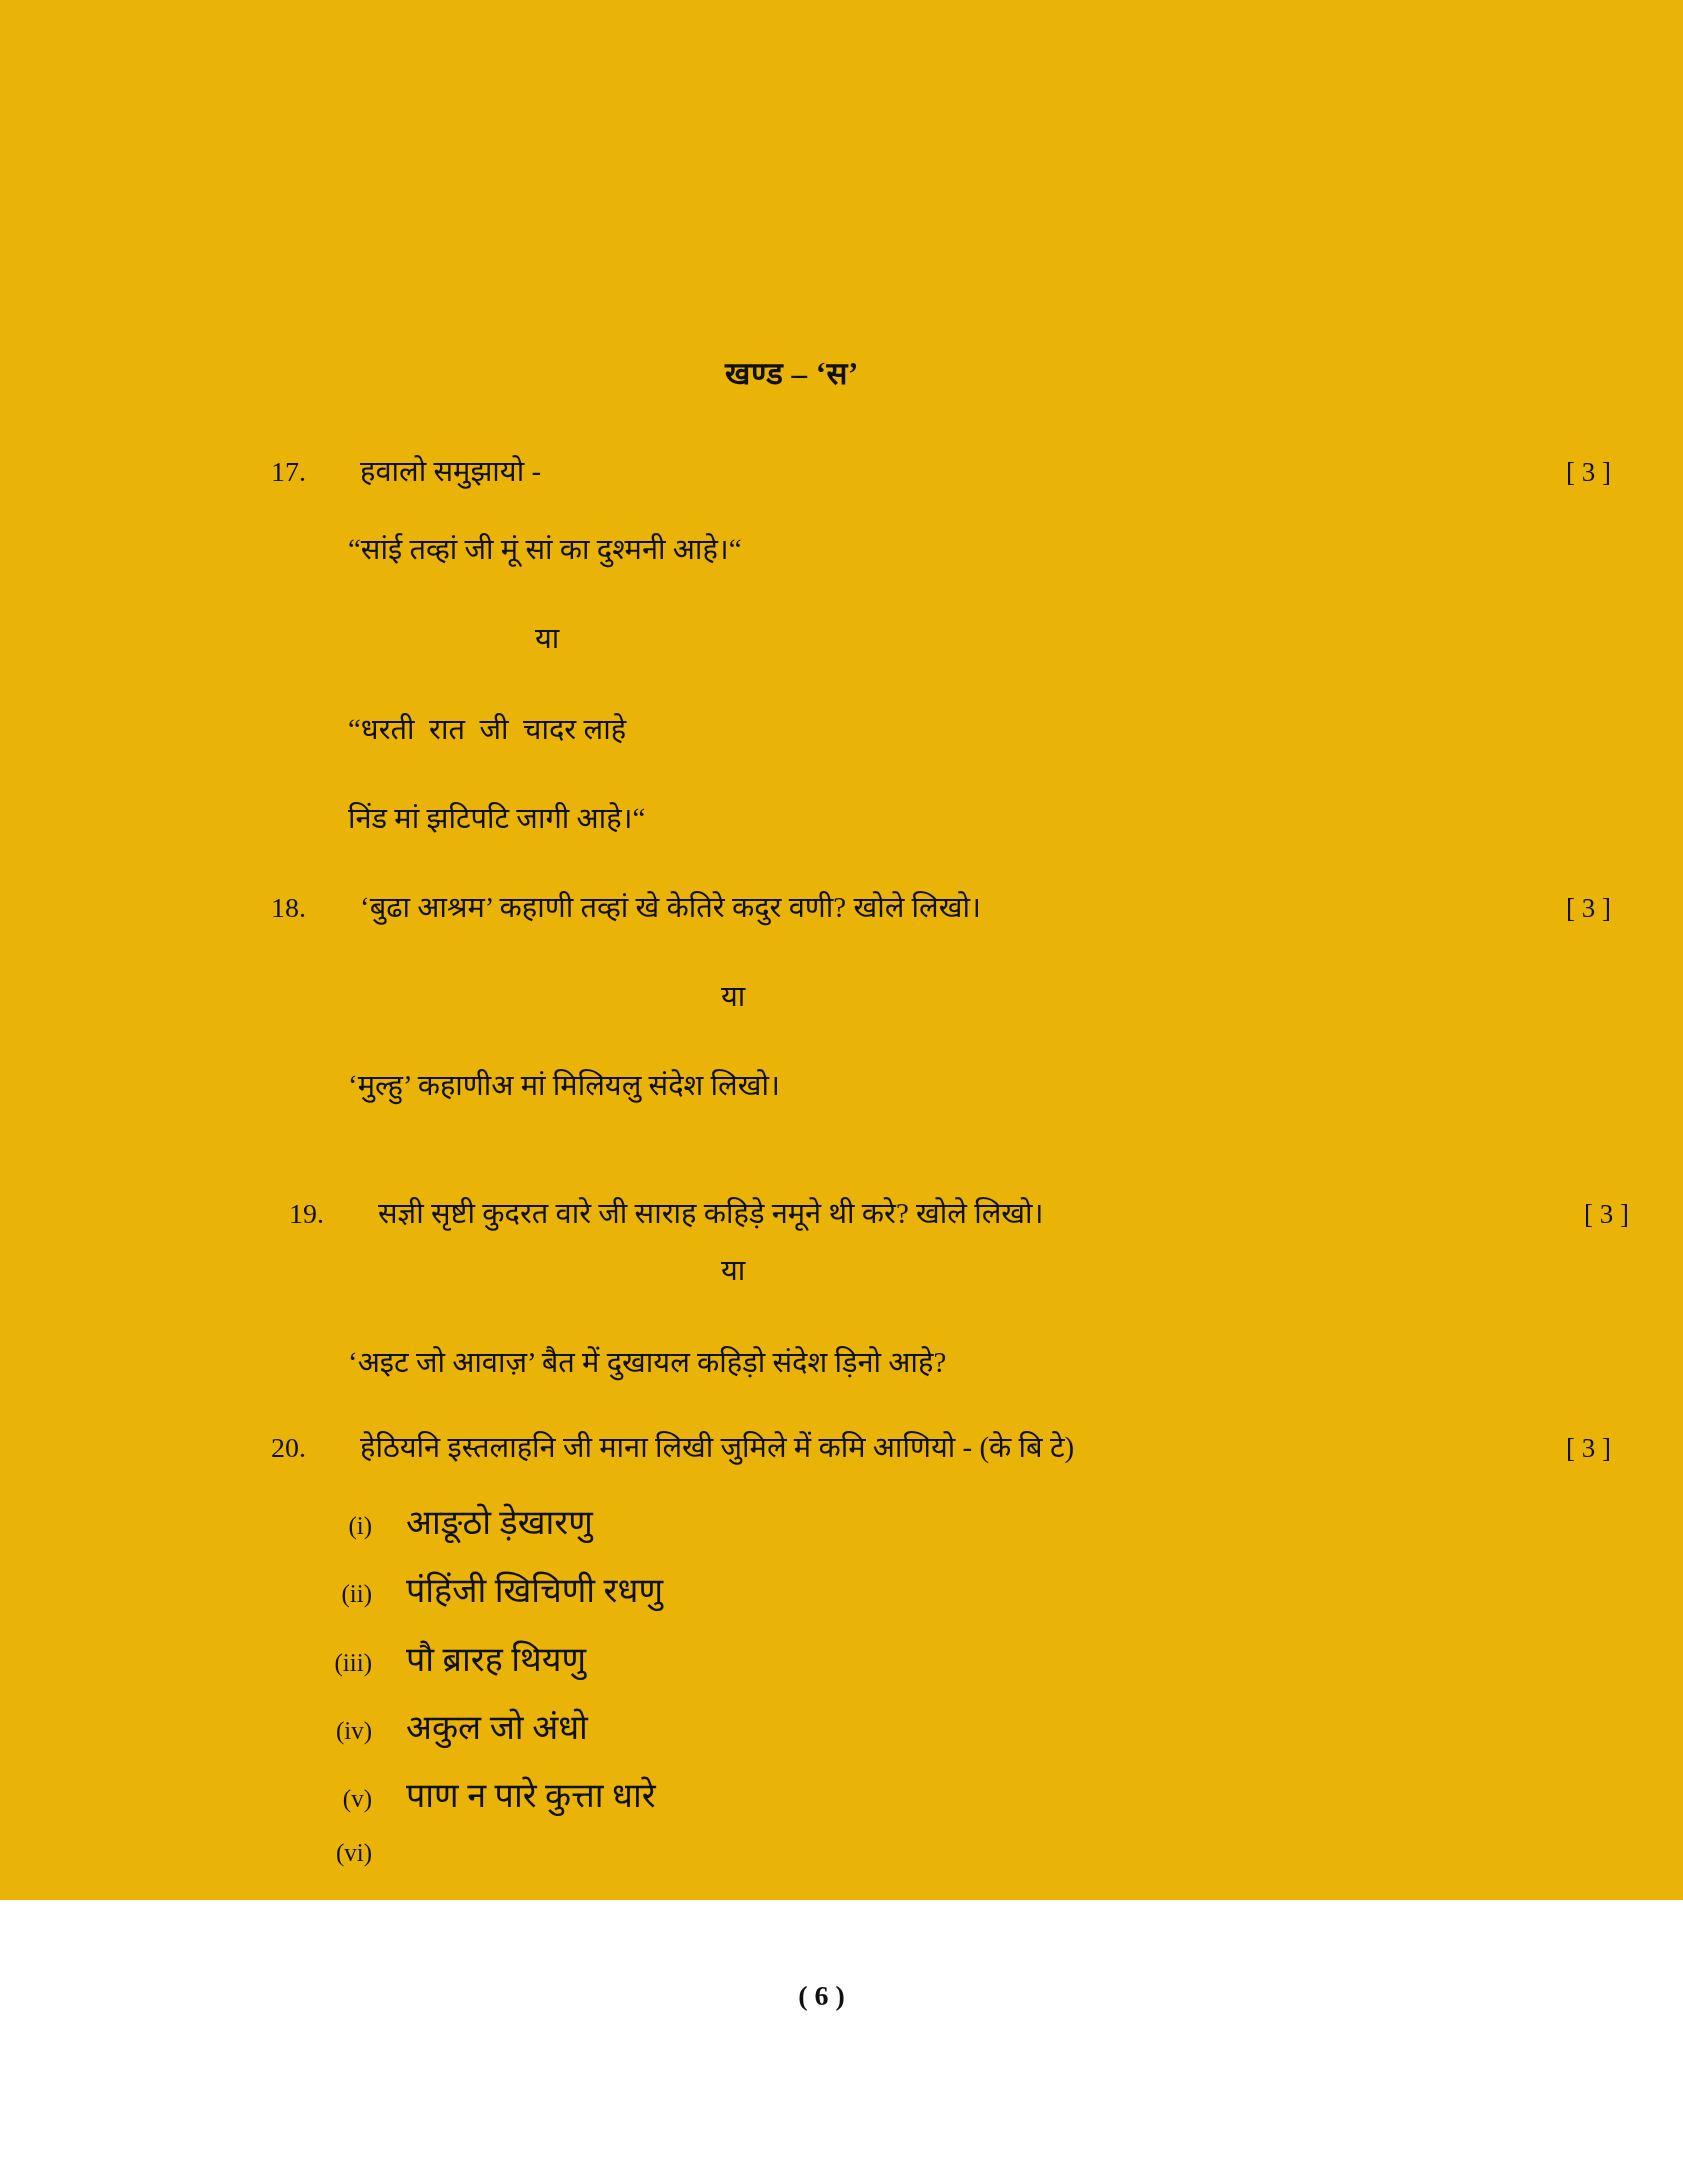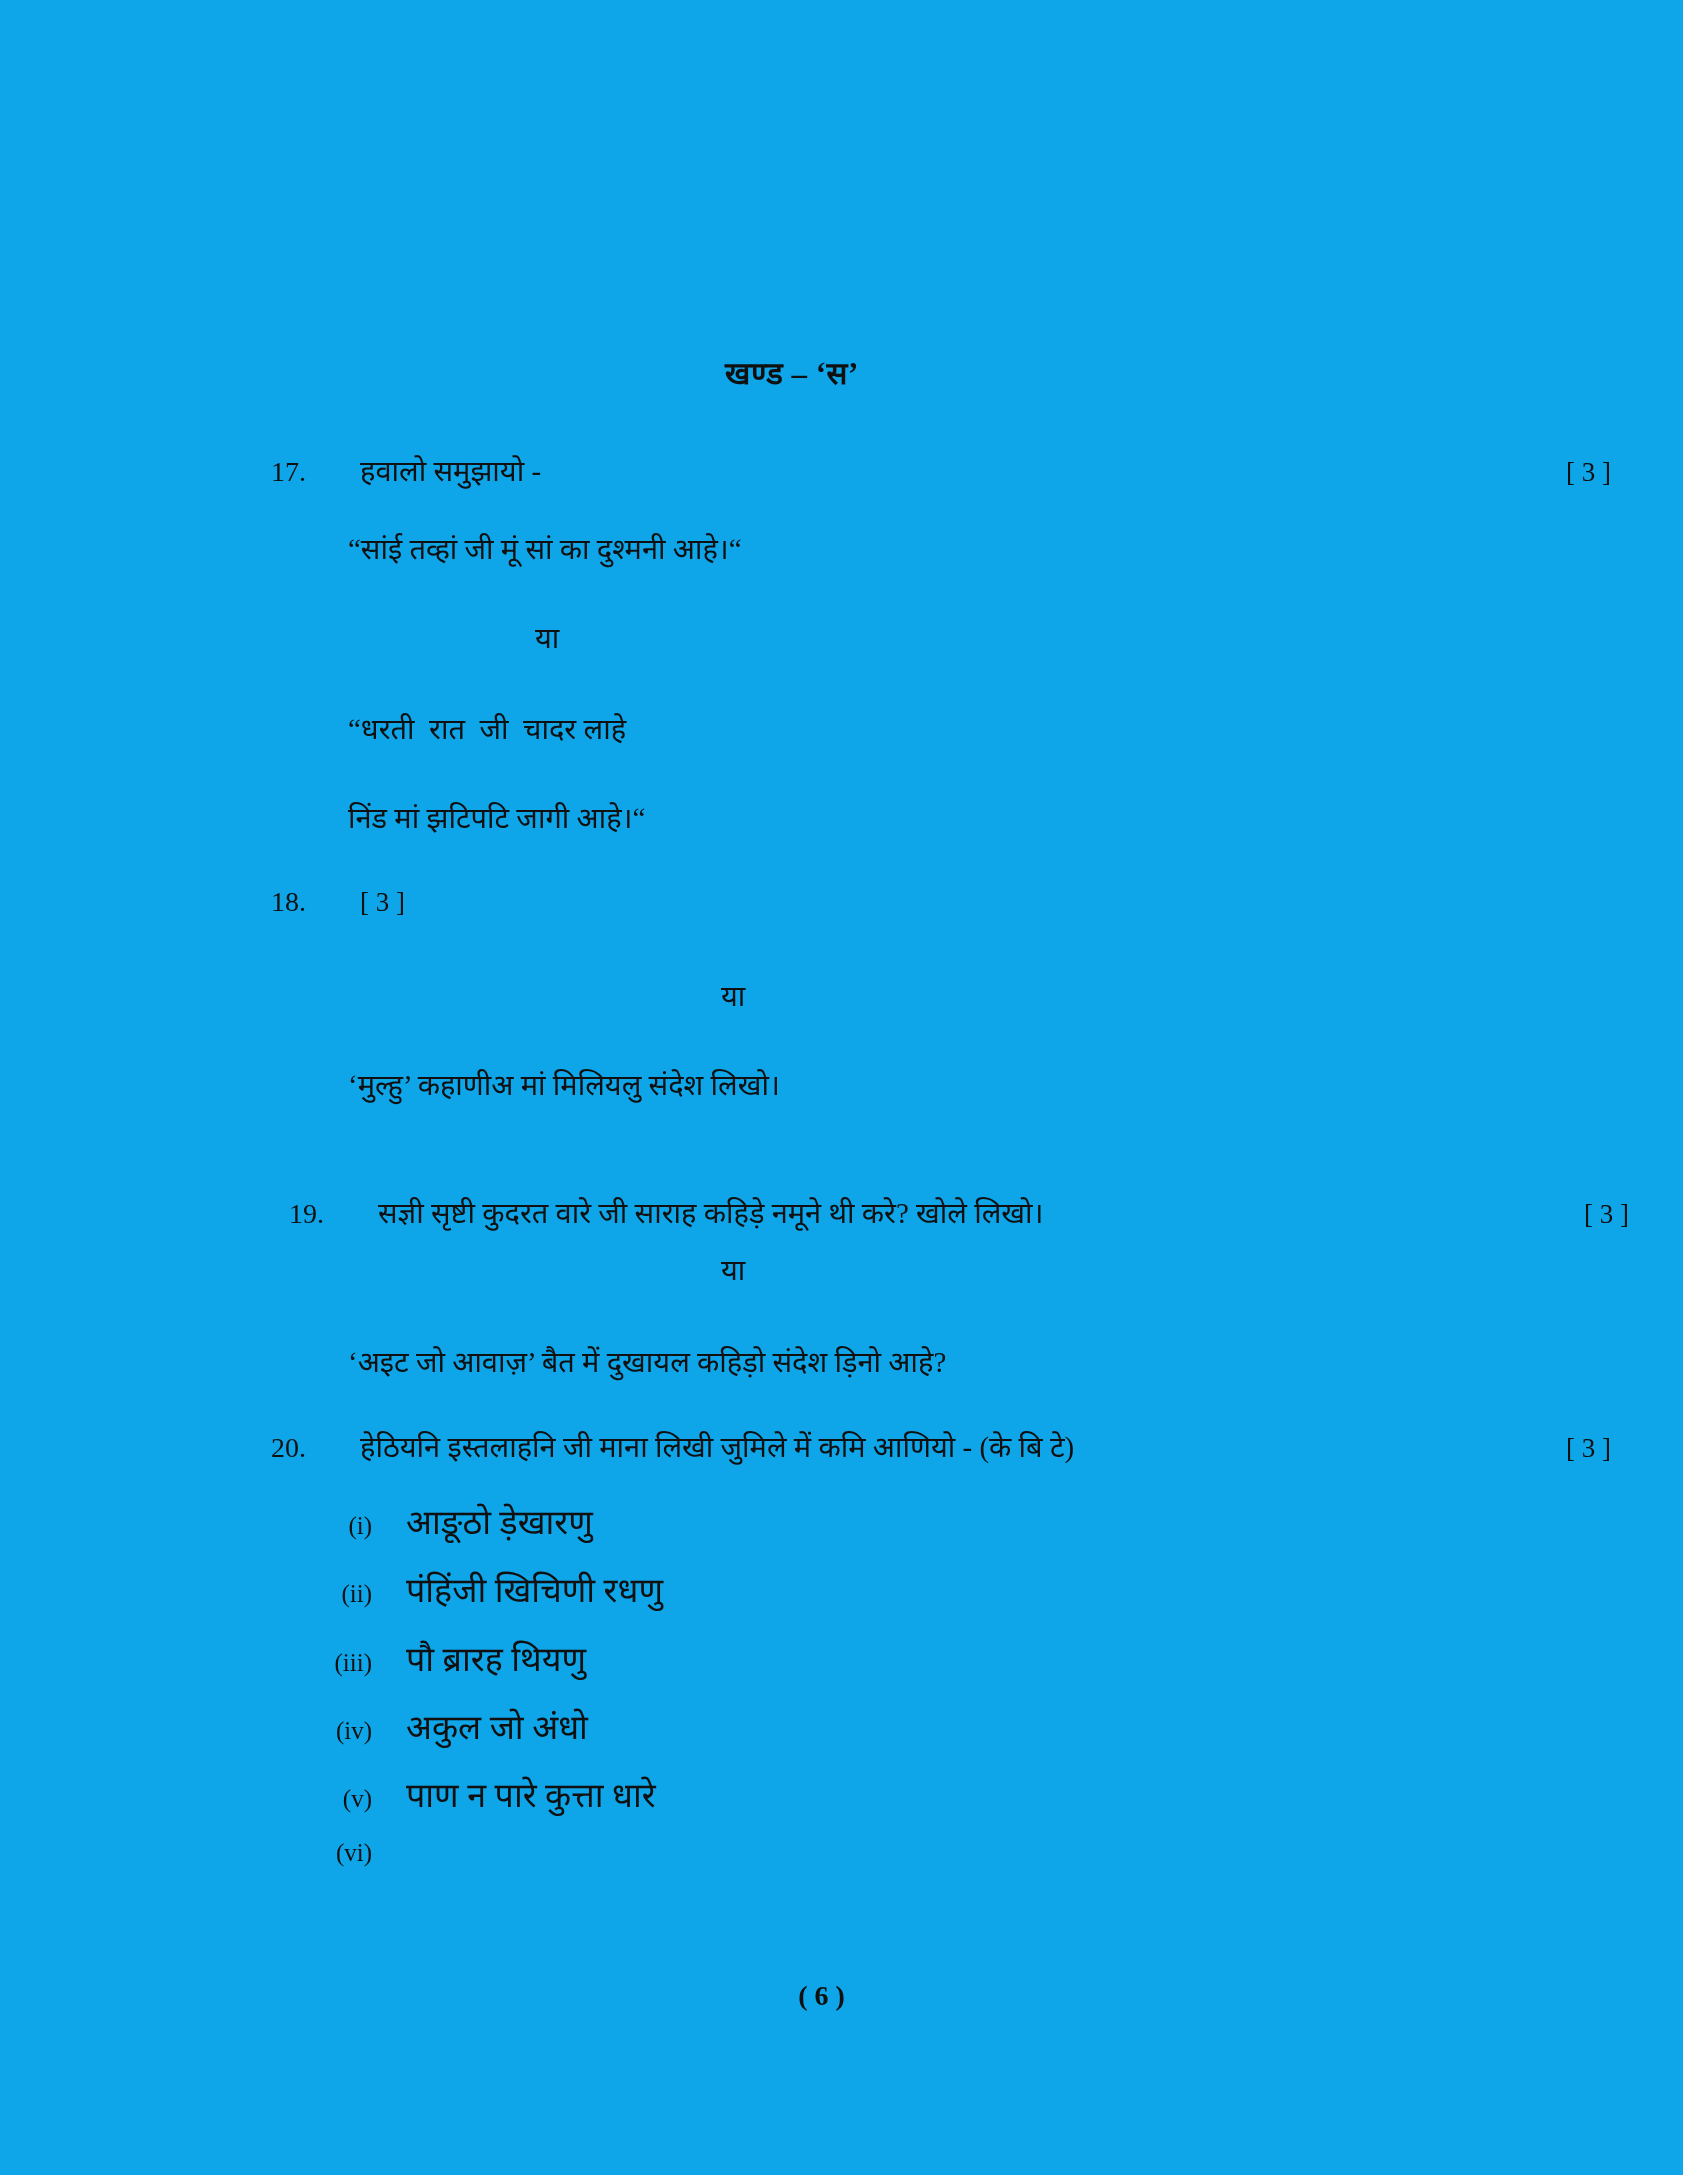--- a/index.html
+++ b/index.html
@@ -13,22 +13,22 @@
     font-family: "Liberation Serif", "DejaVu Serif", serif;
     color: #101010;
     position: relative;
     overflow: hidden;
   }
 
   .page {
     position: absolute;
     left: 0; top: 0;
     width: 1683px;
-    height: 2175px;
-    background: #0ea5e9;
+    height: 1900px;
+    background: #eab308;
   }
 
   
   .section-heading {
     position: absolute;
     left: 0;
     top: 351px;
     width: 1683px;
     text-align: center;
     font-size: 31px;
@@ -140,20 +140,21 @@
 
   <div class="cline" style="top:528px;">“सांई तव्हां जी मूं सां का दुश्मनी आहे।“</div>
 
   <div class="or-sep" style="left:535px; top:617px;">या</div>
 
   <div class="cline" style="top:708px;">“धरती  रात  जी  चादर लाहे</div>
   <div class="cline" style="top:797px;">निंड मां झटिपटि जागी आहे।“</div>
 
   <div class="qrow" style="top:886px;">
     <span class="qnum">18.</span>
+    <span class="qtext">‘बुढा आश्रम’ कहाणी तव्हां खे केतिरे कदुर वणी? खोले लिखो।</span>
     <span class="qmarks">[ 3 ]</span>
   </div>
 
   <div class="or-sep" style="left:721px; top:975px;">या</div>
 
   <div class="cline" style="top:1064px;">‘मुल्हु’ कहाणीअ मां मिलियलु संदेश लिखो।</div>
 
   <div class="qrow" style="top:1192px;padding-left:18px;">
     <span class="qnum">19.</span>
     <span class="qtext">सज्ञी सृष्टी कुदरत वारे जी साराह कहिड़े नमूने थी करे? खोले लिखो।</span>

